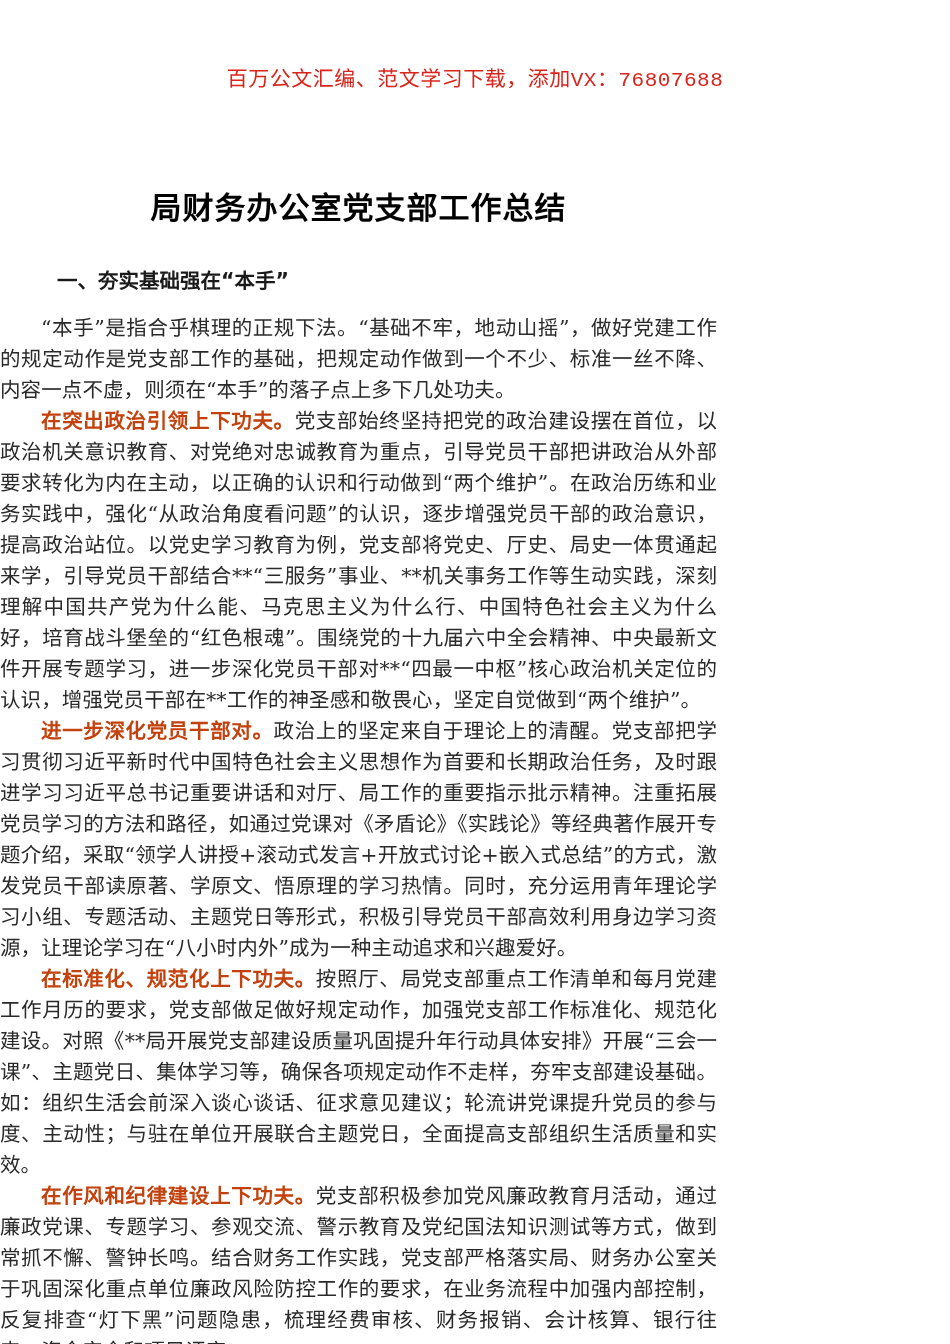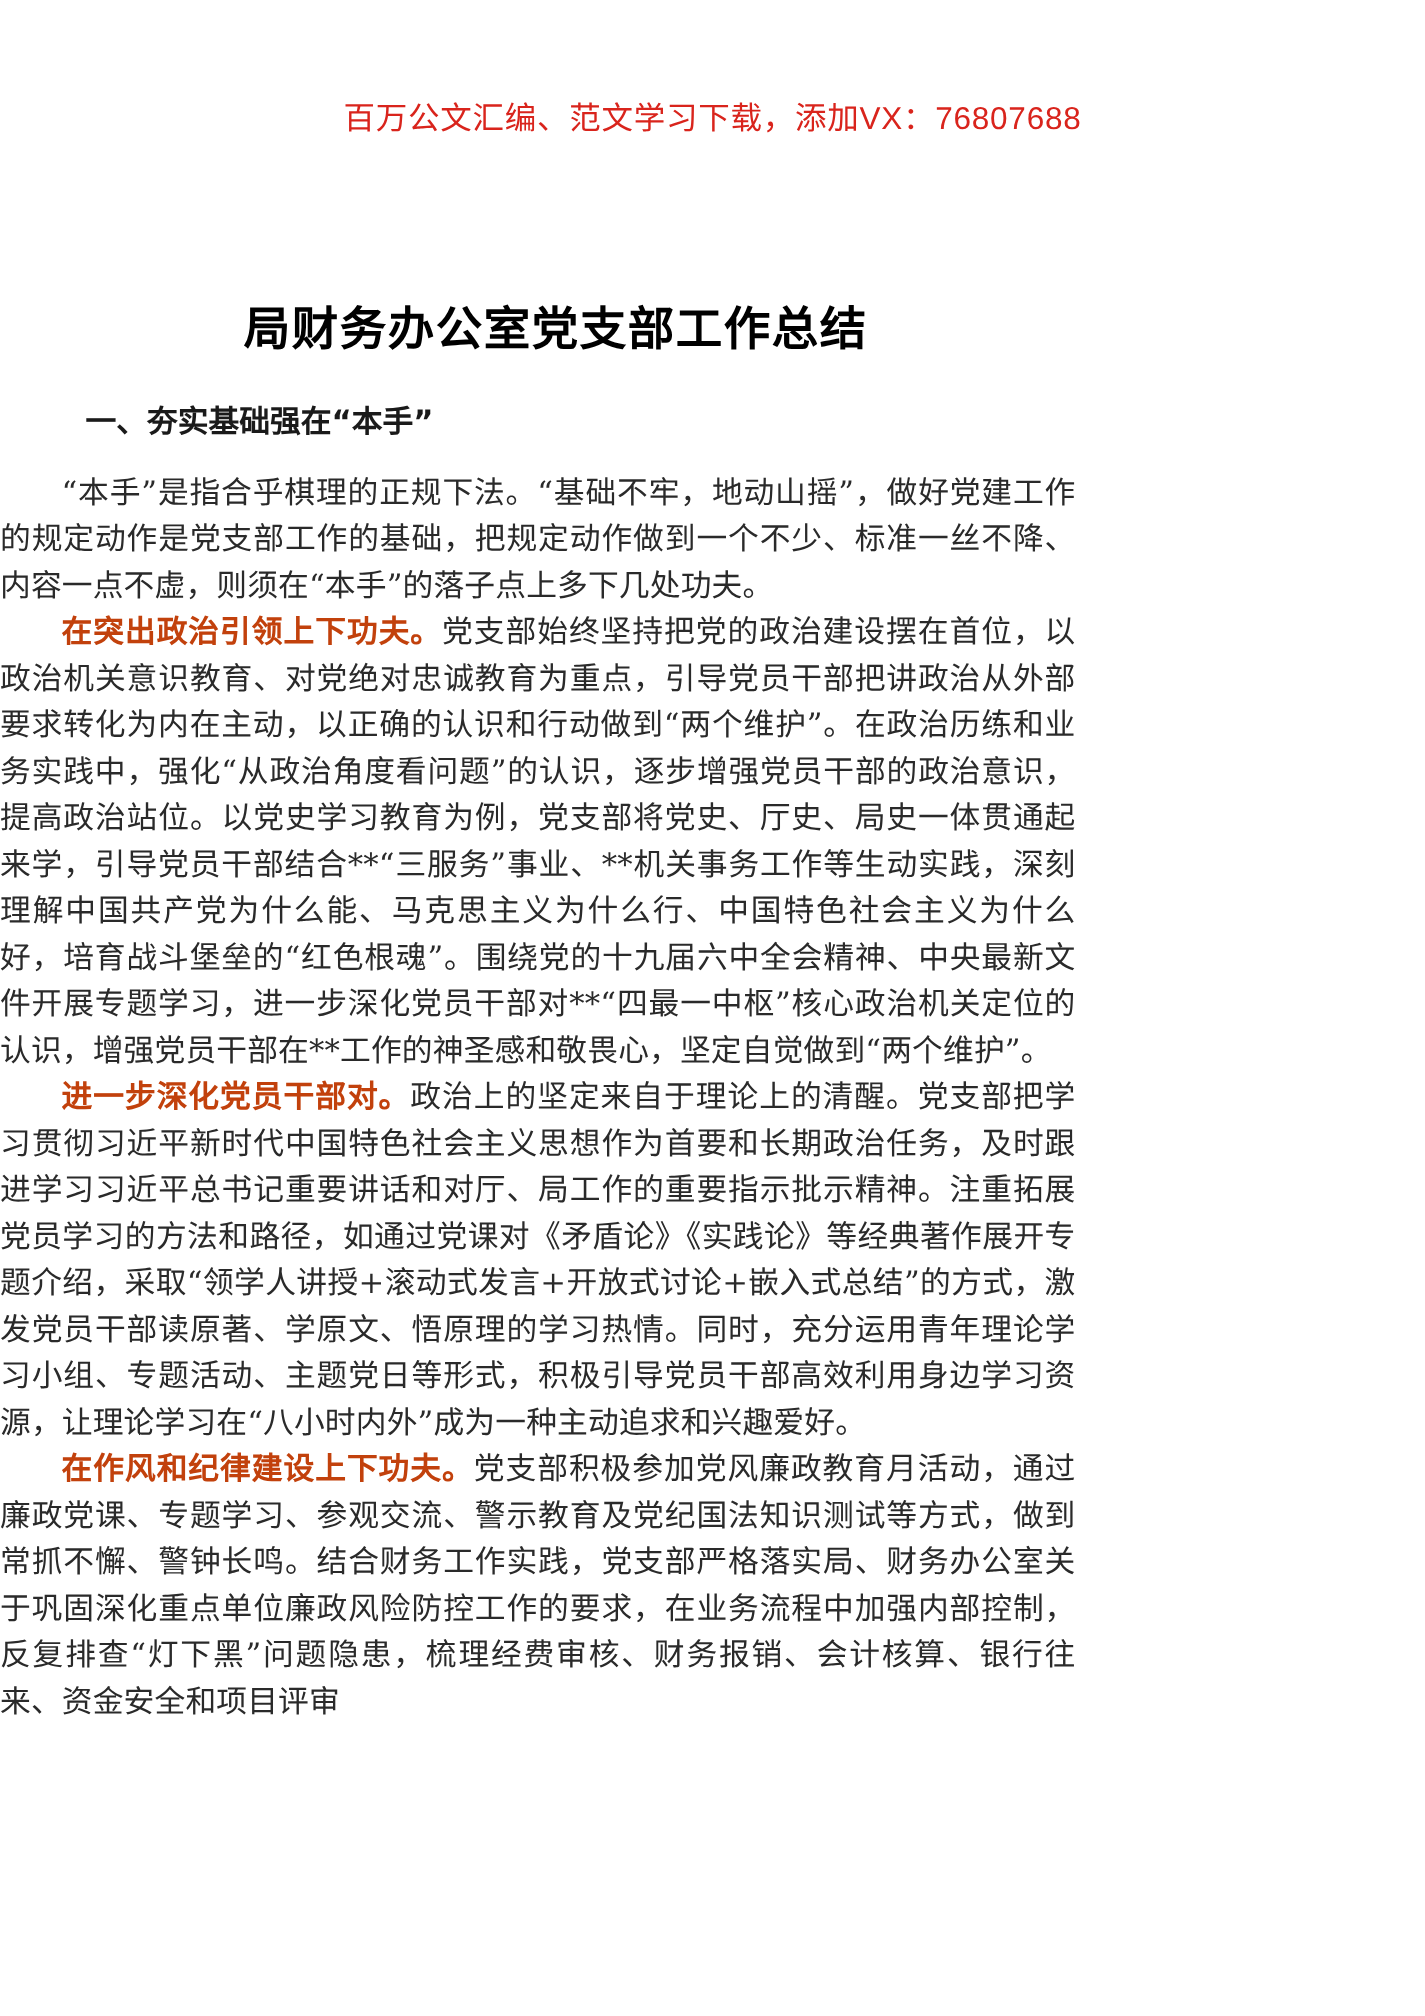--- a/index.html
+++ b/index.html
@@ -19,29 +19,29 @@
   }
 
   
   .promo-banner {
     position: absolute;
     left: 0;
     top: 62px;
     width: 950px;
     text-align: center;
     color: #d9241c;
-    font-family: Liberation Sans, sans-serif;
+    font-family: Liberation Mono, monospace;
     font-size: 21px;
     font-weight: 500;
     letter-spacing: 0.5px;
     white-space: nowrap;
   }
 
   .doc-title {
-    margin: 12px;
+    margin: 0;
     padding: 0;
     text-align: center;
     font-family: "DejaVu Sans", "Liberation Sans", sans-serif;
     font-weight: bold;
     font-size: 31px;
     line-height: 40px;
     color: #000000;
     letter-spacing: 1px;
     position: absolute;
     top: 188px;
@@ -95,16 +95,17 @@
   <div class="promo-banner">百万公文汇编、范文学习下载，添加VX：76807688</div>
 
   <h1 class="doc-title">局财务办公室党支部工作总结</h1>
 
   <div class="content">
 
       <p class="heading">一、夯实基础强在“本手”</p>
       <p class="para">“本手”是指合乎棋理的正规下法。“基础不牢，地动山摇”，做好党建工作的规定动作是党支部工作的基础，把规定动作做到一个不少、标准一丝不降、内容一点不虚，则须在“本手”的落子点上多下几处功夫。</p>
       <p class="para"><span class="lead">在突出政治引领上下功夫。</span><span>党支部始终坚持把党的政治建设摆在首位，以政治机关意识教育、对党绝对忠诚教育为重点，引导党员干部把讲政治从外部要求转化为内在主动，以正确的认识和行动做到“两个维护”。在政治历练和业务实践中，强化“从政治角度看问题”的认识，逐步增强党员干部的政治意识，提高政治站位。以党史学习教育为例，党支部将党史、厅史、局史一体贯通起来学，引导党员干部结合**“三服务”事业、**机关事务工作等生动实践，深刻理解中国共产党为什么能、马克思主义为什么行、中国特色社会主义为什么好，培育战斗堡垒的“红色根魂”。围绕党的十九届六中全会精神、中央最新文件开展专题学习，进一步深化党员干部对**“四最一中枢”核心政治机关定位的认识，增强党员干部在**工作的神圣感和敬畏心，坚定自觉做到“两个维护”。</span></p>
       <p class="para"><span class="lead">进一步深化党员干部对。</span><span>政治上的坚定来自于理论上的清醒。党支部把学习贯彻习近平新时代中国特色社会主义思想作为首要和长期政治任务，及时跟进学习习近平总书记重要讲话和对厅、局工作的重要指示批示精神。注重拓展党员学习的方法和路径，如通过党课对《矛盾论》《实践论》等经典著作展开专题介绍，采取“领学人讲授+滚动式发言+开放式讨论+嵌入式总结”的方式，激发党员干部读原著、学原文、悟原理的学习热情。同时，充分运用青年理论学习小组、专题活动、主题党日等形式，积极引导党员干部高效利用身边学习资源，让理论学习在“八小时内外”成为一种主动追求和兴趣爱好。</span></p>
+      <p class="para"><span class="lead">在标准化、规范化上下功夫。</span><span>按照厅、局党支部重点工作清单和每月党建工作月历的要求，党支部做足做好规定动作，加强党支部工作标准化、规范化建设。对照《**局开展党支部建设质量巩固提升年行动具体安排》开展“三会一课”、主题党日、集体学习等，确保各项规定动作不走样，夯牢支部建设基础。如：组织生活会前深入谈心谈话、征求意见建议；轮流讲党课提升党员的参与度、主动性；与驻在单位开展联合主题党日，全面提高支部组织生活质量和实效。</span></p>
       <p class="para"><span class="lead">在作风和纪律建设上下功夫。</span><span>党支部积极参加党风廉政教育月活动，通过廉政党课、专题学习、参观交流、警示教育及党纪国法知识测试等方式，做到常抓不懈、警钟长鸣。结合财务工作实践，党支部严格落实局、财务办公室关于巩固深化重点单位廉政风险防控工作的要求，在业务流程中加强内部控制，反复排查“灯下黑”问题隐患，梳理经费审核、财务报销、会计核算、银行往来、资金安全和项目评审</span></p>
     </div>
 
 </div>
 
 </body></html>

